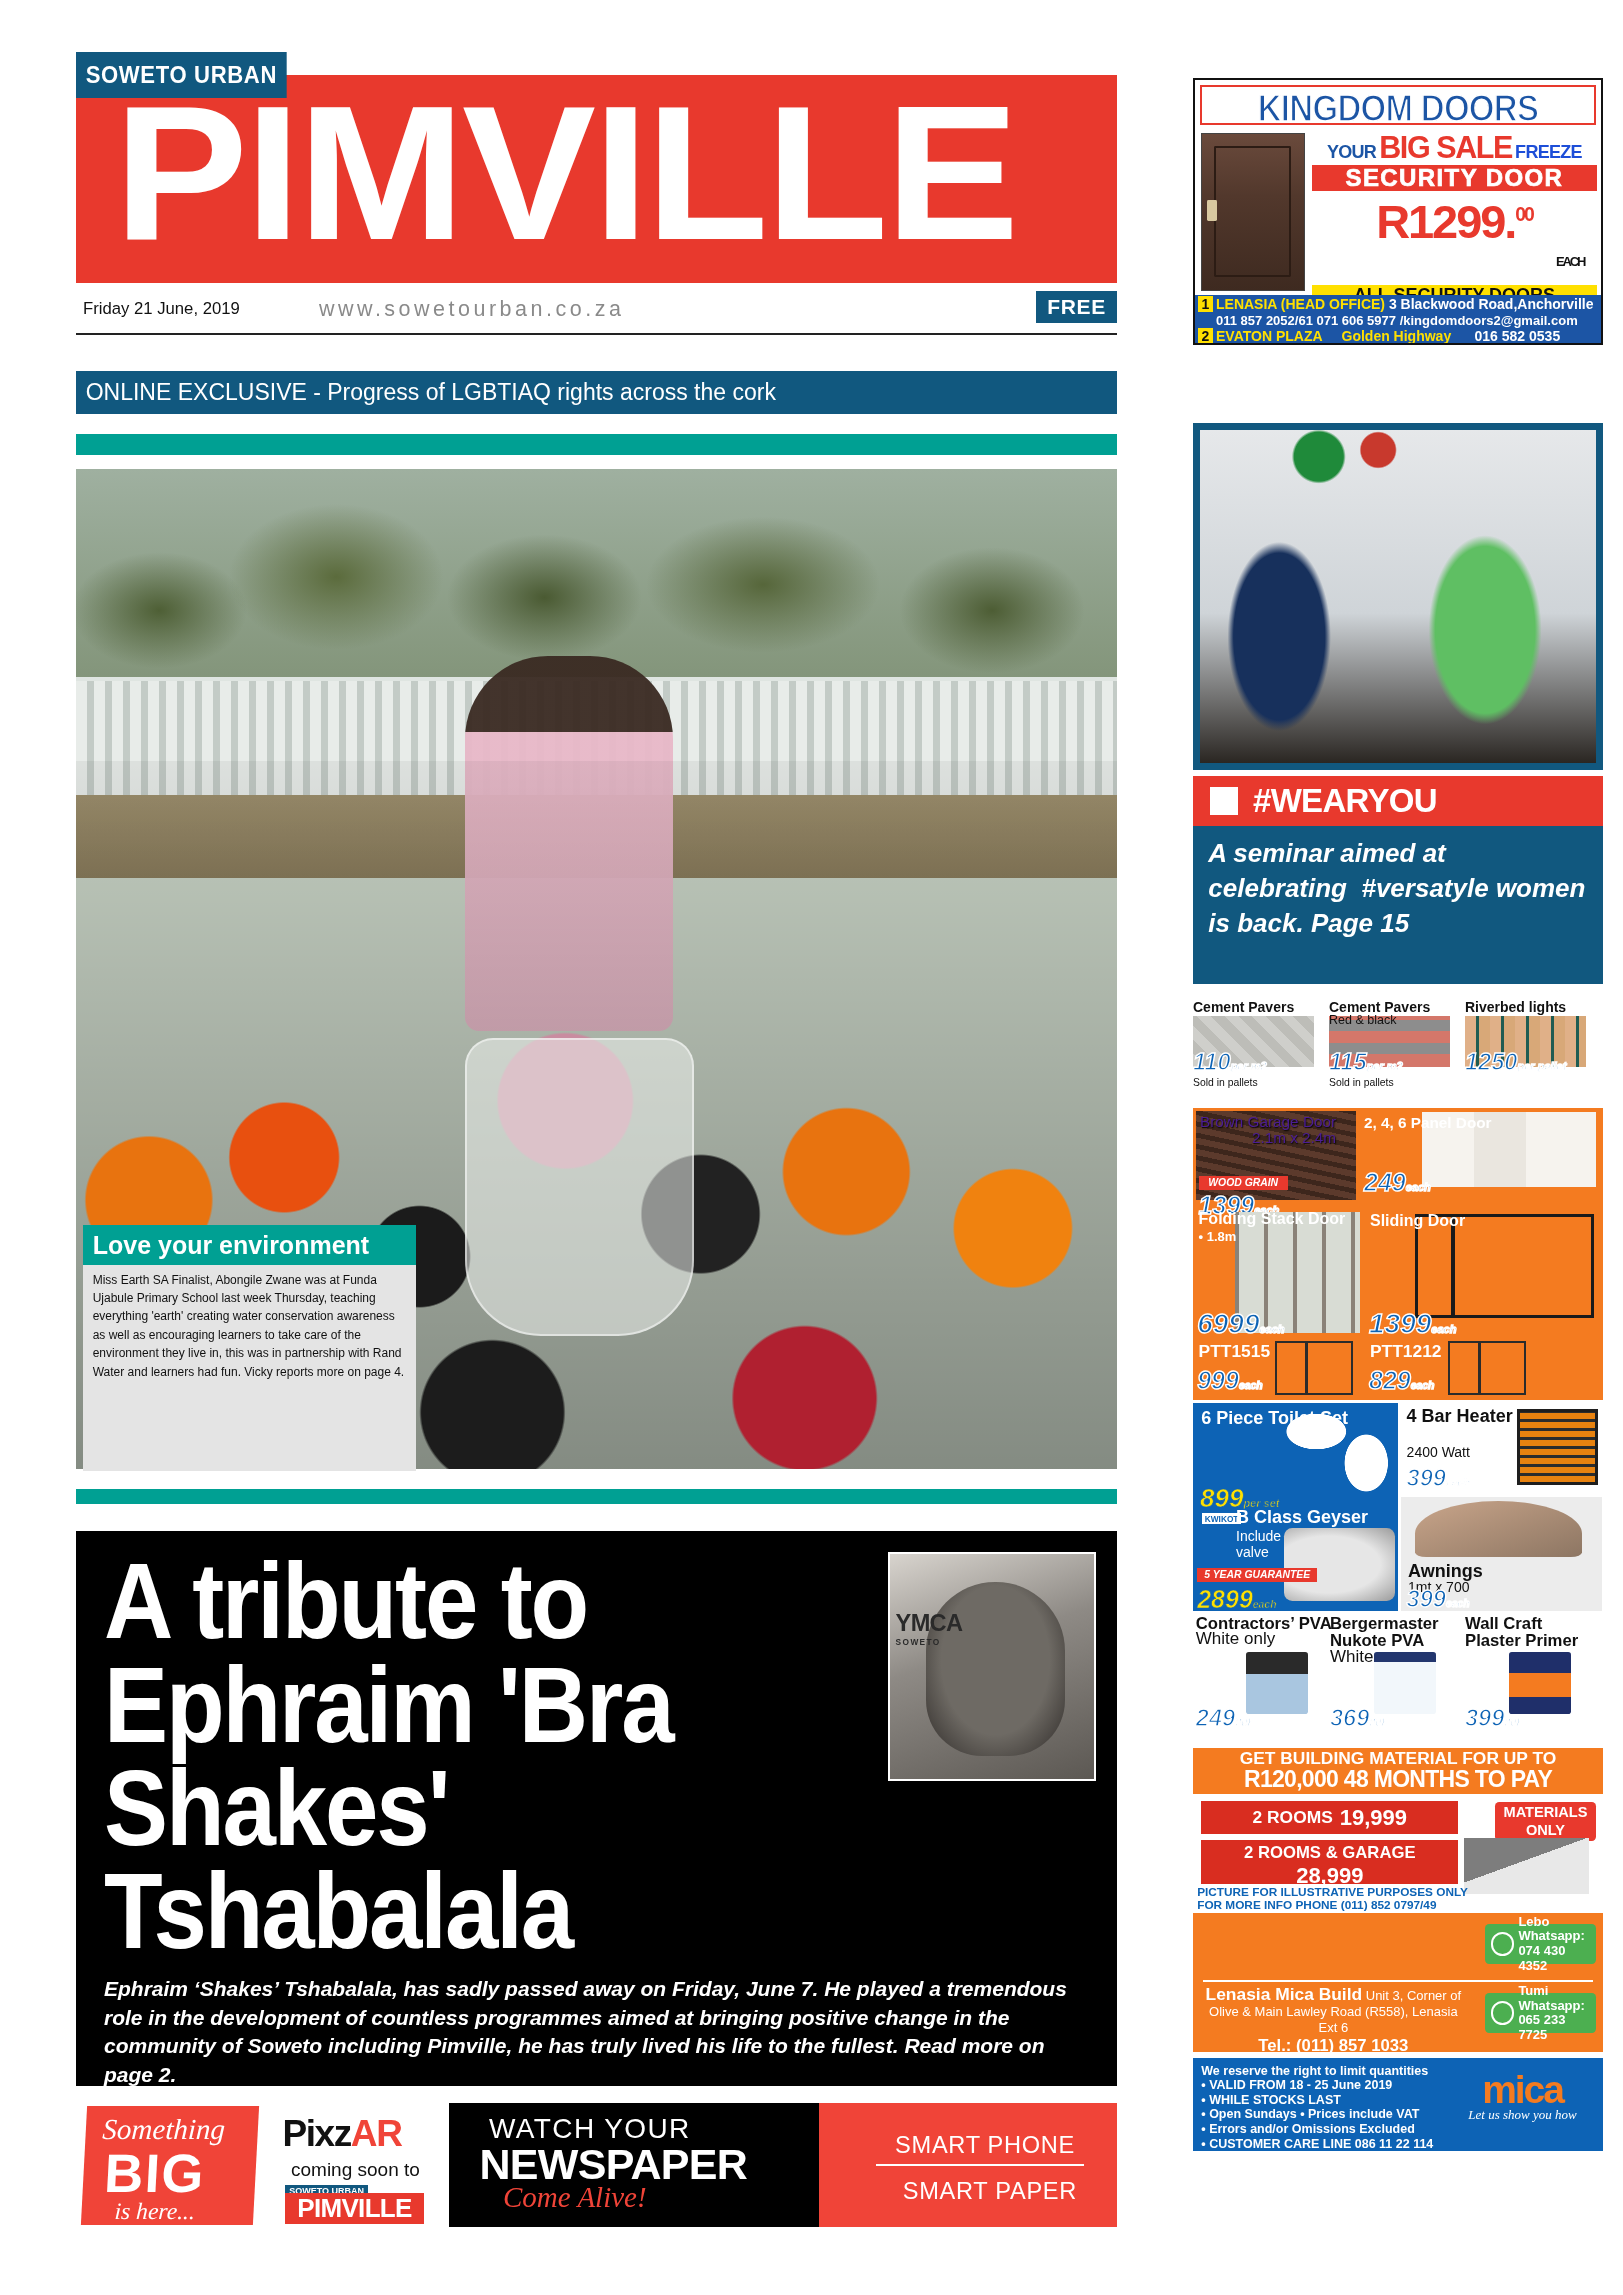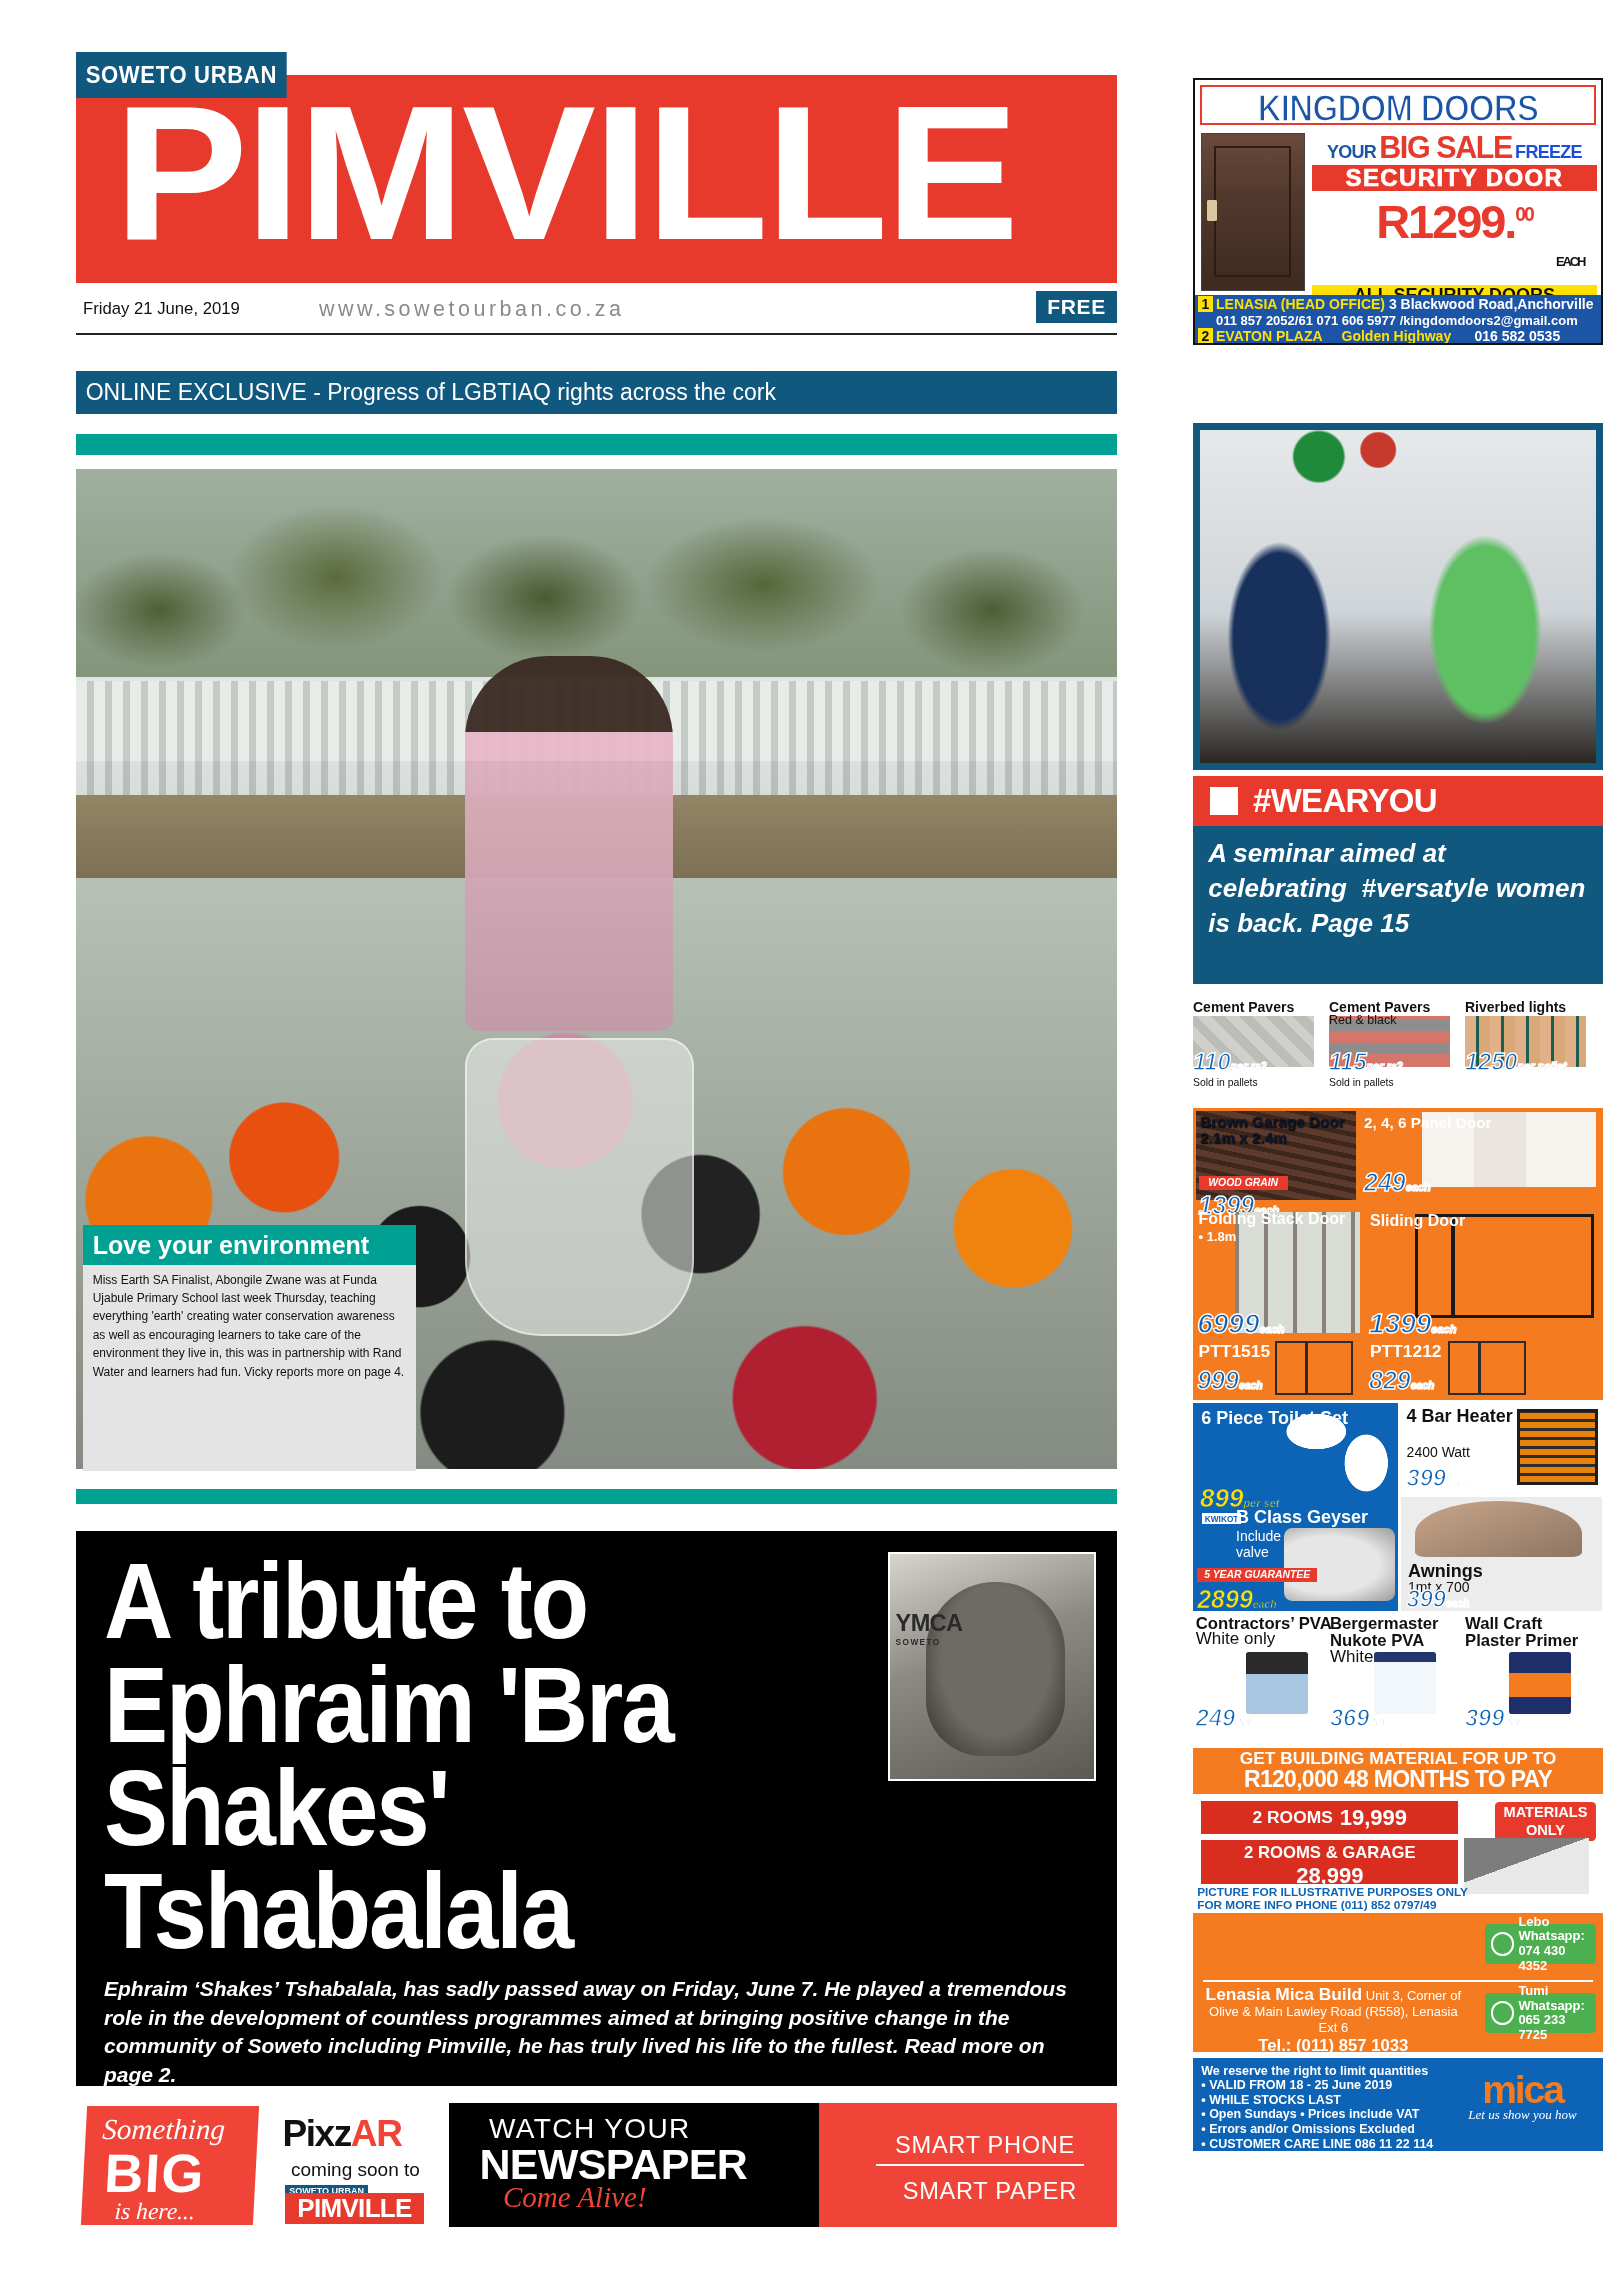--- a/index.html
+++ b/index.html
@@ -265,21 +265,21 @@
   .pav-img { width:121px; height:51px; margin-top:2.1px; }
   .pav-img.a { background: repeating-linear-gradient(45deg,#cfcfcb 0 9.7px,#bdbdb8 9.7px 19.4px); }
   .pav-img.b { background: repeating-linear-gradient(0deg,#d4776a 0 12.5px,#8d8d8d 12.5px 23.6px); }
   .pav-img.c { background: repeating-linear-gradient(90deg,#e0b088 0 11px,#1f5c52 11px 14px,#d8a878 14px 25px); }
   .pav-price { font-size:23.6px; font-weight:bold; font-style:italic; color:#0d63b5; -webkit-text-stroke:1.4px #fff; margin-top:-18px; position:relative; z-index:2; }
   .pav-price i { font-size:11px; font-style:italic; }
   .pav-sold { font-size:10.4px; color:#111; margin-top:1.4px; }
 
   .m-orange { position:absolute; left:0; top:108px; width:410px; height:292px; background:#f47b20; }
   .og-img { position:absolute; left:2.8px; top:2.8px; width:160px; height:89px; background:repeating-linear-gradient(12deg,#5c3a2c 0 6.2px,#3d261c 6.2px 11px); }
-  .og-label { position:absolute; left:7px; top:5.6px; color:#0f172a; font-size:15.3px; font-weight:bold; line-height:16px; text-shadow:0.7px 0.7px 1.4px #000; }
+  .og-label { position:absolute; left:7px; top:5.6px; color:#4c1d95; font-size:15.3px; font-weight:normal; line-height:16px; text-shadow:0.7px 0.7px 1.4px #000;text-align:right; }
   .og-wood { position:absolute; left:5.6px; top:68px; background:#e8392d; color:#fff; font-size:10.4px; font-weight:bold; font-style:italic; padding:1.4px 9.7px; }
   .og-price { position:absolute; left:5.6px; top:83px; font-size:25px; font-weight:bold; font-style:italic; color:#0d63b5; -webkit-text-stroke:1.4px #fff; }
   .og-price i { font-size:11px; }
   .pan-label { position:absolute; left:171px; top:7px; color:#fff; font-size:15.3px; font-weight:bold; line-height:16.7px; }
   .pan-img { position:absolute; left:229px; top:4.2px; width:174px; height:75px; background:linear-gradient(90deg,#f6f3ee 0 30%, #eae6df 30% 60%, #f6f3ee 60% 100%); }
   .pan-price { position:absolute; left:171px; top:60px; font-size:25px; font-weight:bold; font-style:italic; color:#0d63b5; -webkit-text-stroke:1.4px #fff; }
   .pan-price i { font-size:11px; }
   .fs-label { position:absolute; left:5.6px; top:103px; color:#fff; font-size:16px; font-weight:bold; line-height:16.7px; }
   .fs-img { position:absolute; left:42px; top:104px; width:125px; height:121px; background:repeating-linear-gradient(90deg,#8a8278 0 4.2px, #d8dcd4 4.2px 29px); }
   .fs-price { position:absolute; left:4.2px; top:200px; font-size:28px; font-weight:bold; font-style:italic; color:#0d63b5; -webkit-text-stroke:1.4px #fff; }

